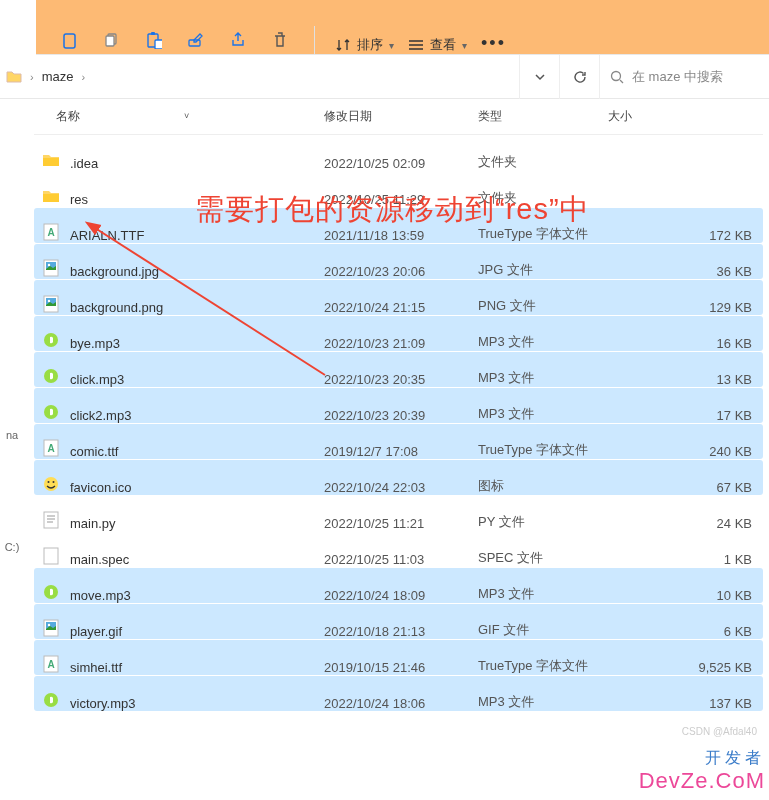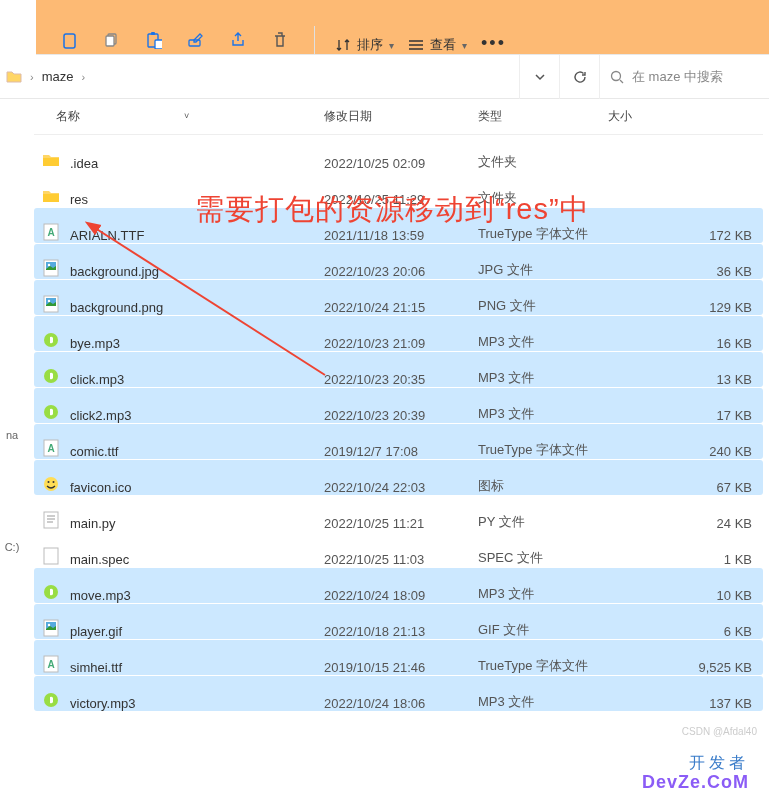--- a/index.html
+++ b/index.html
@@ -27,22 +27,22 @@
 .sort-caret { position:absolute; left:150px; top:12px; font-size:9px; color:#555; }
 .row { display:flex; height:35px; align-items:flex-end; font-size:13px; color:#333; border-radius:3px; margin:1px 0; }
 .row.sel { background:#cce8ff; }
 .row .icon { width:22px; height:22px; margin:0 8px 0 6px; display:flex; align-items:center; justify-content:center; }
 .row .name { flex:0 0 254px; }
 .row .date { flex:0 0 154px; color:#555; }
 .row .type { flex:0 0 130px; color:#555; }
 .row .size { flex:1; text-align:right; padding-right:11px; color:#555; }
 .annotation { position:absolute; left:195px; top:190px; font-size:29px; color:#e43; font-weight:400; pointer-events:none; white-space:nowrap; z-index:10; letter-spacing:1px; }
 .arrow { position:absolute; left:85px; top:220px; pointer-events:none; z-index:9; }
-.watermark { position:absolute; right:20px; bottom:6px; font-size:16px; color:#3a7cc9; text-align:right; line-height:1.2; letter-spacing:4px; }
-.watermark .line2 { font-size:18px; color:#8b5cf6; letter-spacing:1px; font-weight:700; }
+.watermark { position:absolute; right:4px; bottom:6px; font-size:16px; color:#3a7cc9; text-align:right; line-height:1.2; letter-spacing:4px; }
+.watermark .line2 { font-size:22px; color:#ec4899; letter-spacing:1px; font-weight:400; }
 .watermark-small { position:absolute; right:12px; top:726px; font-size:10px; color:#ccc; }
 svg { display:block; }
 </style>
 </head>
 <body>
 
 <div class="toolbar">
   <div class="tbtn">
       <svg width="18" height="18" viewBox="0 0 18 18">
         <rect x="3" y="3" width="11" height="14" rx="2" fill="none" stroke="#1a73e8" stroke-width="1.5"></rect>

